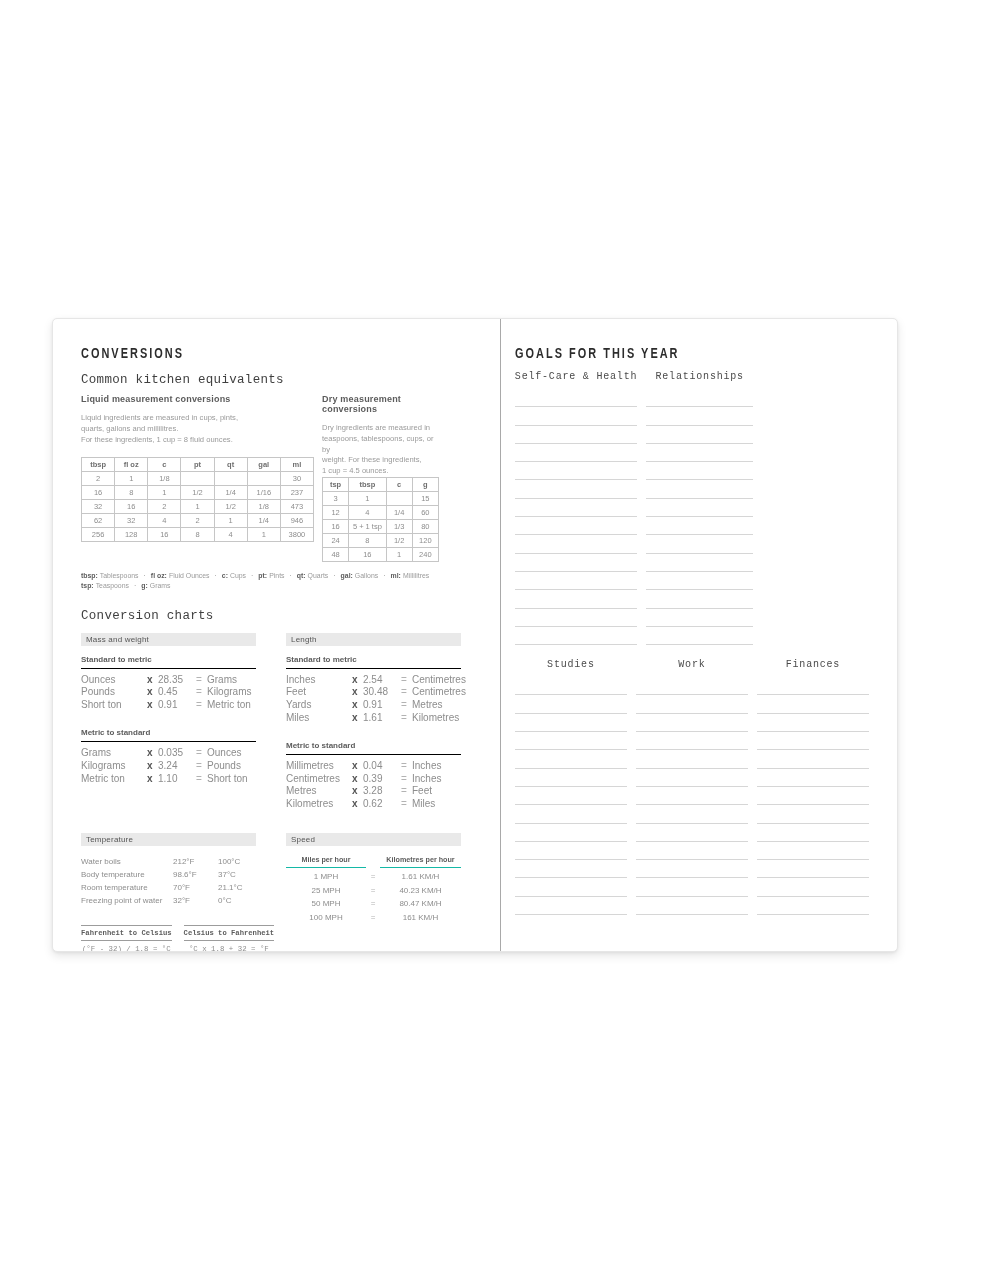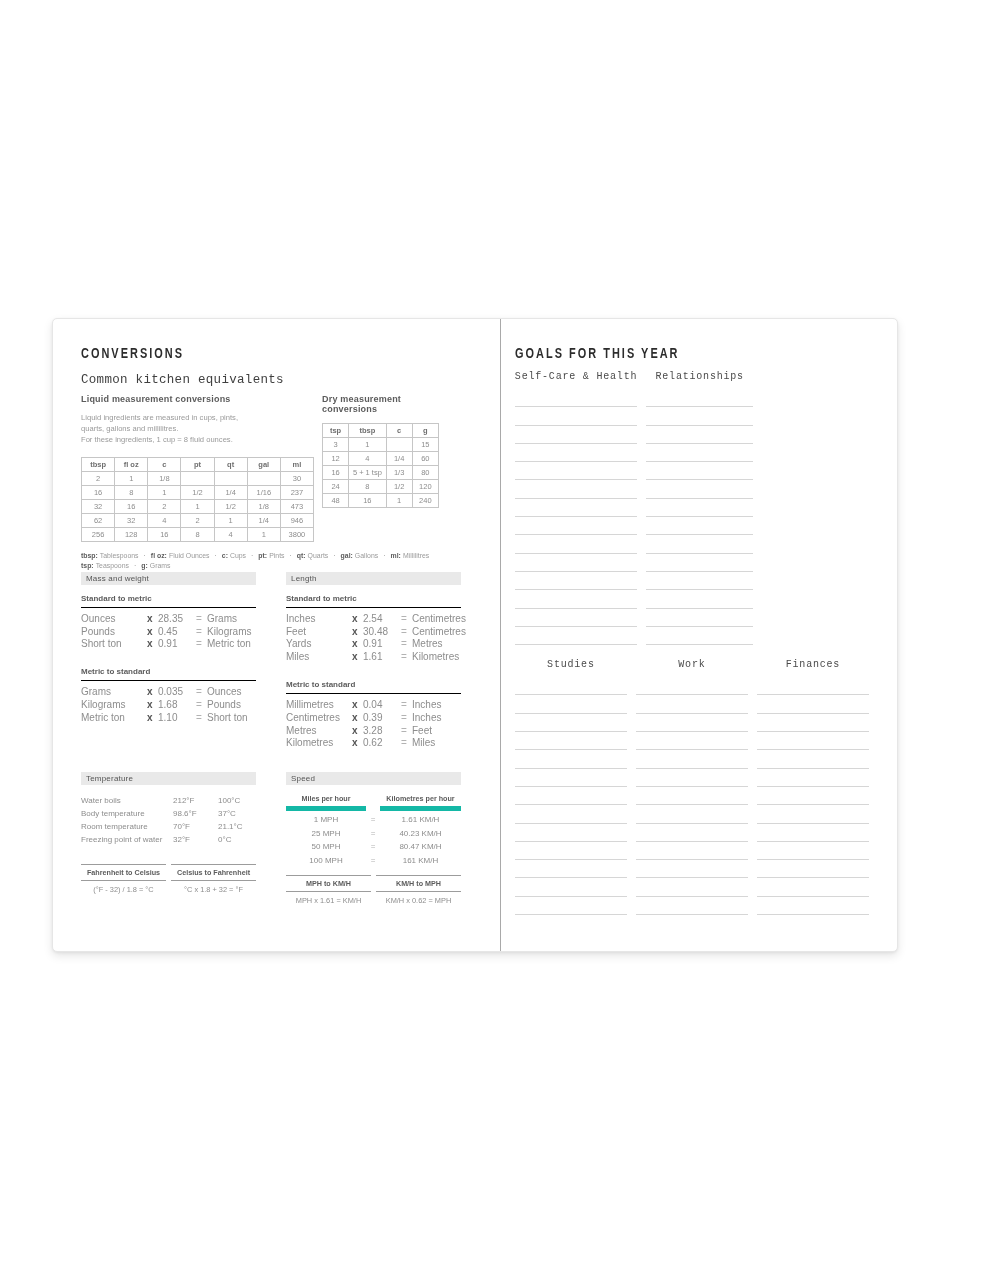--- a/index.html
+++ b/index.html
@@ -51,27 +51,27 @@
   .bar { background:#e9e9e9; color:#555; font-size:8px; font-weight:400; height:13px; line-height:13px; padding-left:5px; letter-spacing:.2px; margin-bottom:9px; }
   .group { margin-top:0; }
   .group + .group, .grp-wrap > .group:nth-of-type(2) { margin-top:16px; }
   .group-title { font-size:8px; font-weight:700; color:#5c5c5c; border-bottom:1px solid #000000; padding-bottom:4px; margin-bottom:5px; }
   .conv-row { display:grid; grid-template-columns:66px 11px 38px 11px auto; font-size:10px; color:#8d8d8d; height:12.8px; line-height:12.8px; }
   .c-x { font-weight:700; color:#555; }
   .c-eq { color:#b3b3b3; }
 
   .temp-row { display:grid; grid-template-columns:1fr 45px 38px; font-size:8px; color:#8d8d8d; height:13px; line-height:13px; }
 
-  .mini-tables { display:grid; grid-template-columns:1fr 1fr; gap:5px; margin-top:18px; }
+  .mini-tables { display:grid; grid-template-columns:1fr 1fr; gap:12px; margin-top:18px;font-family:Liberation Mono, monospace; }
   .mini { border-top:1px solid #9c9c9c; }
   .mini-head { font-size:7.2px; font-weight:700; color:#5c5c5c; text-align:center; padding:3px 0 3px; border-bottom:1px solid #9c9c9c; white-space:nowrap; }
   .mini-formula { font-size:7.4px; color:#8d8d8d; text-align:center; padding:4px 0; white-space:nowrap; }
 
   .speed-head { display:grid; grid-template-columns:80px 14px 1fr; margin-bottom:2px; }
-  .speed-head .sh { font-size:7.2px; font-weight:700; color:#5c5c5c; text-align:center; padding-bottom:3px; border-bottom:5px solid #14b8a6; white-space:nowrap; }
+  .speed-head .sh { font-size:7.2px; font-weight:700; color:#5c5c5c; text-align:center; padding-bottom:3px; border-bottom:1px solid #14b8a6; white-space:nowrap; }
   .speed-row { display:grid; grid-template-columns:80px 14px 1fr; font-size:8px; color:#8d8d8d; height:13.5px; line-height:13.5px; text-align:center; }
   .speed .mini-tables { margin-top:8px; }
 
   .goals-grid { display:grid; grid-template-columns:1fr 1fr 1fr; column-gap:9px; }
   .goal-col { }
   .goal-head { font-family:"Liberation Mono", monospace; font-size:10px; font-weight:400; letter-spacing:.8px; color:#4a4a4a; text-align:center; height:18px; white-space:nowrap; overflow:visible; }
   .goal-line { height:18.3px; border-bottom:1px solid #d6d6d6; }
   .sec1 .goal-head { margin-top:10px; }
   .sec2 .goal-head { margin-top:14px; }
 </style>
@@ -153,20 +153,24 @@
                 <div class="kcell">4</div>
                 <div class="kcell">1</div>
                 <div class="kcell">3800</div>
               </div>
             </div>
         </div>
       </div>
 
       <div class="kblock dry">
         <div class="ksub">Dry measurement conversions</div>
+        <div class="kdesc">Dry ingredients are measured in
+teaspoons, tablespoons, cups, or by
+weight. For these ingredients,
+1 cup = 4.5 ounces.</div>
         <div class="ktable dry">
           <div class="krow khead">
 
           <div class="kcell">tsp</div>
               <div class="kcell">tbsp</div>
               <div class="kcell">c</div>
               <div class="kcell">g</div>
             </div>
           <div class="kbody">
 
@@ -210,20 +214,21 @@
       </div>
     </div>
 
     <p class="legend">
       
     <span class="legend-item"><span class="l-abbr">tbsp:</span><span class="l-label">Tablespoons</span></span><span class="legend-item"><span class="l-abbr">fl oz:</span><span class="l-label">Fluid Ounces</span></span><span class="legend-item"><span class="l-abbr">c:</span><span class="l-label">Cups</span></span><span class="legend-item"><span class="l-abbr">pt:</span><span class="l-label">Pints</span></span><span class="legend-item"><span class="l-abbr">qt:</span><span class="l-label">Quarts</span></span><span class="legend-item"><span class="l-abbr">gal:</span><span class="l-label">Gallons</span></span><span class="legend-item"><span class="l-abbr">ml:</span><span class="l-label">Millilitres</span></span></p>
     <p class="legend">
       
     <span class="legend-item"><span class="l-abbr">tsp:</span><span class="l-label">Teaspoons</span></span><span class="legend-item"><span class="l-abbr">g:</span><span class="l-label">Grams</span></span></p>
 
+    <h2 class="tw cc-heading">Conversion charts</h2>
 
     <div class="charts">
 
       <div class="chart-block">
         <div class="bar">Mass and weight</div>
         <div class="grp-wrap">
 
         <div class="group">
               <div class="group-title">Standard to metric</div>
               <div>
@@ -258,21 +263,21 @@
               <div class="conv-row">
                     <span class="c-label">Grams</span>
                     <span class="c-x">x</span>
                     <span class="c-val">0.035</span>
                     <span class="c-eq">=</span>
                     <span class="c-res">Ounces</span>
                   </div>
                 <div class="conv-row">
                     <span class="c-label">Kilograms</span>
                     <span class="c-x">x</span>
-                    <span class="c-val">1.68</span>
+                    <span class="c-val">3.24</span>
                     <span class="c-eq">=</span>
                     <span class="c-res">Pounds</span>
                   </div>
                 <div class="conv-row">
                     <span class="c-label">Metric ton</span>
                     <span class="c-x">x</span>
                     <span class="c-val">1.10</span>
                     <span class="c-eq">=</span>
                     <span class="c-res">Short ton</span>
                   </div>
@@ -417,31 +422,20 @@
               <span>50 MPH</span>
               <span class="c-eq">=</span>
               <span>80.47 KM/H</span>
             </div>
             <div class="speed-row">
               <span>100 MPH</span>
               <span class="c-eq">=</span>
               <span>161 KM/H</span>
             </div>
           </div>
-        <div class="mini-tables">
-
-        <div class="mini">
-              <div class="mini-head">MPH to KM/H</div>
-              <div class="mini-formula">MPH x 1.61 = KM/H</div>
-            </div>
-            <div class="mini">
-              <div class="mini-head">KM/H to MPH</div>
-              <div class="mini-formula">KM/H x 0.62 = MPH</div>
-            </div>
-          </div>
       </div>
 
     </div>
   </div>
 
   <div class="spine"></div>
 
   <div class="page page-right">
     <h1 class="page-title"><span class="title-inner">GOALS FOR THIS YEAR</span></h1>
 

